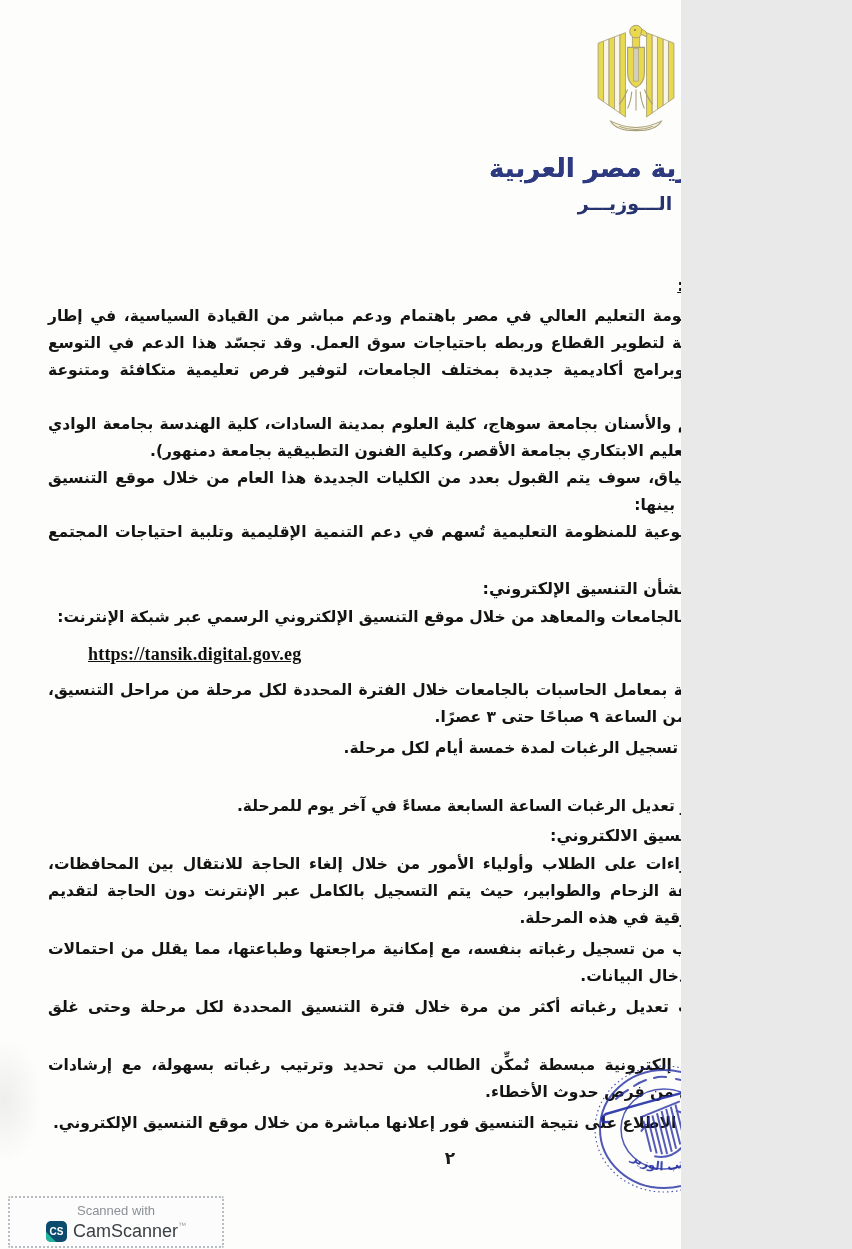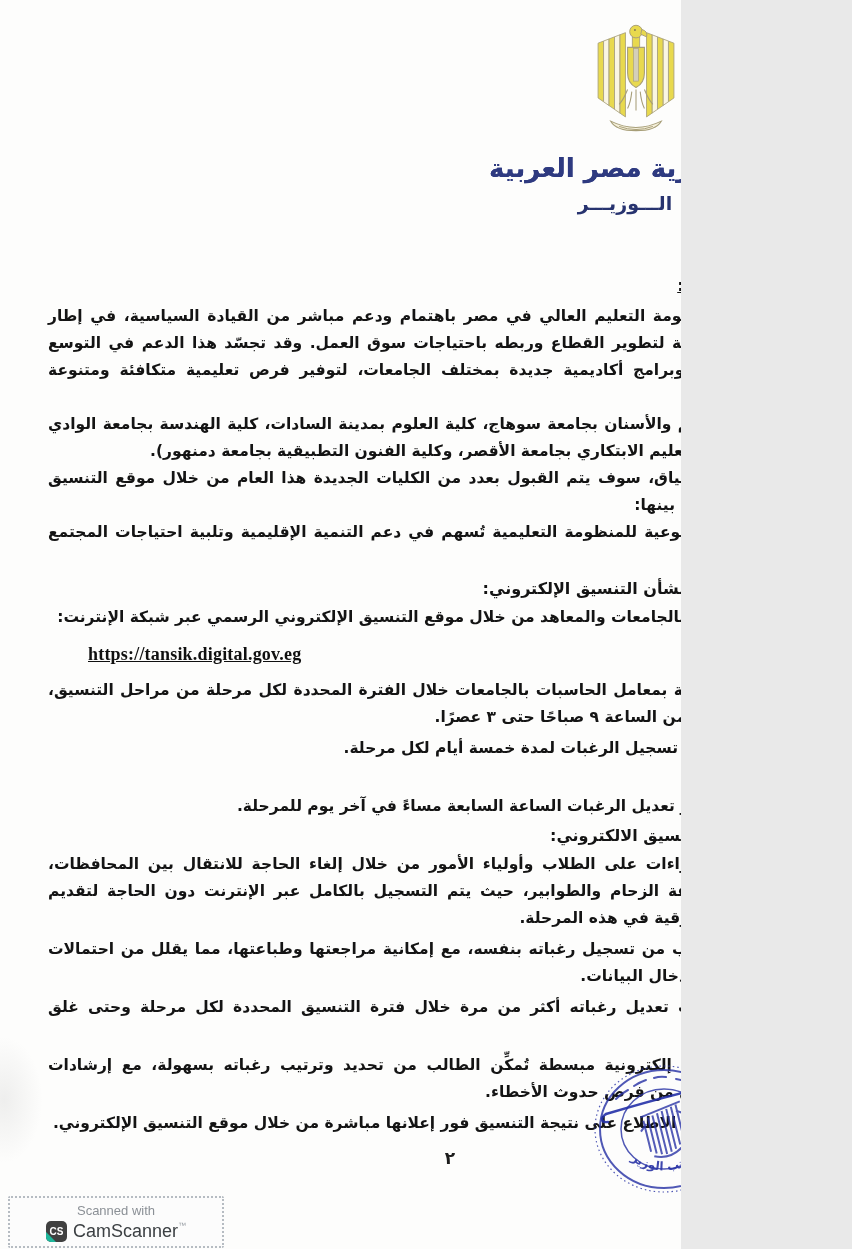--- a/index.html
+++ b/index.html
@@ -70,21 +70,21 @@
   
   .cs-badge{
     position:absolute;left:8px;top:1196px;width:212px;height:48px;
     border:2px dotted #b6bcc2;background:#fcfcfc;border-radius:2px;
     display:flex;flex-direction:column;justify-content:center;align-items:center;
     direction:ltr;
   }
   .cs-line1{font-size:13px;color:#8b9096;line-height:16px;font-family:"Liberation Sans",sans-serif;}
   .cs-line2{display:flex;align-items:center;gap:6px;margin-top:2px;}
   .cs-icon{
-    width:21px;height:21px;border-radius:5px;background:#404040;position:relative;
+    width:21px;height:21px;border-radius:5px;background:#0c4a6e;position:relative;
     display:flex;align-items:center;justify-content:center;overflow:hidden;
   }
   .cs-icon span{color:#fff;font-size:10px;font-weight:bold;font-family:"Liberation Sans",sans-serif;z-index:2;}
   .cs-icon::after{
     content:"";position:absolute;left:0;bottom:0;width:0;height:0;
     border-left:10px solid #1fb79b;border-top:10px solid transparent;
   }
   .cs-name{font-size:18px;color:#3c4043;font-family:"Liberation Sans",sans-serif;font-weight:500;}
   .cs-tm{font-size:8px;color:#9aa0a6;vertical-align:top;}
 </style>

